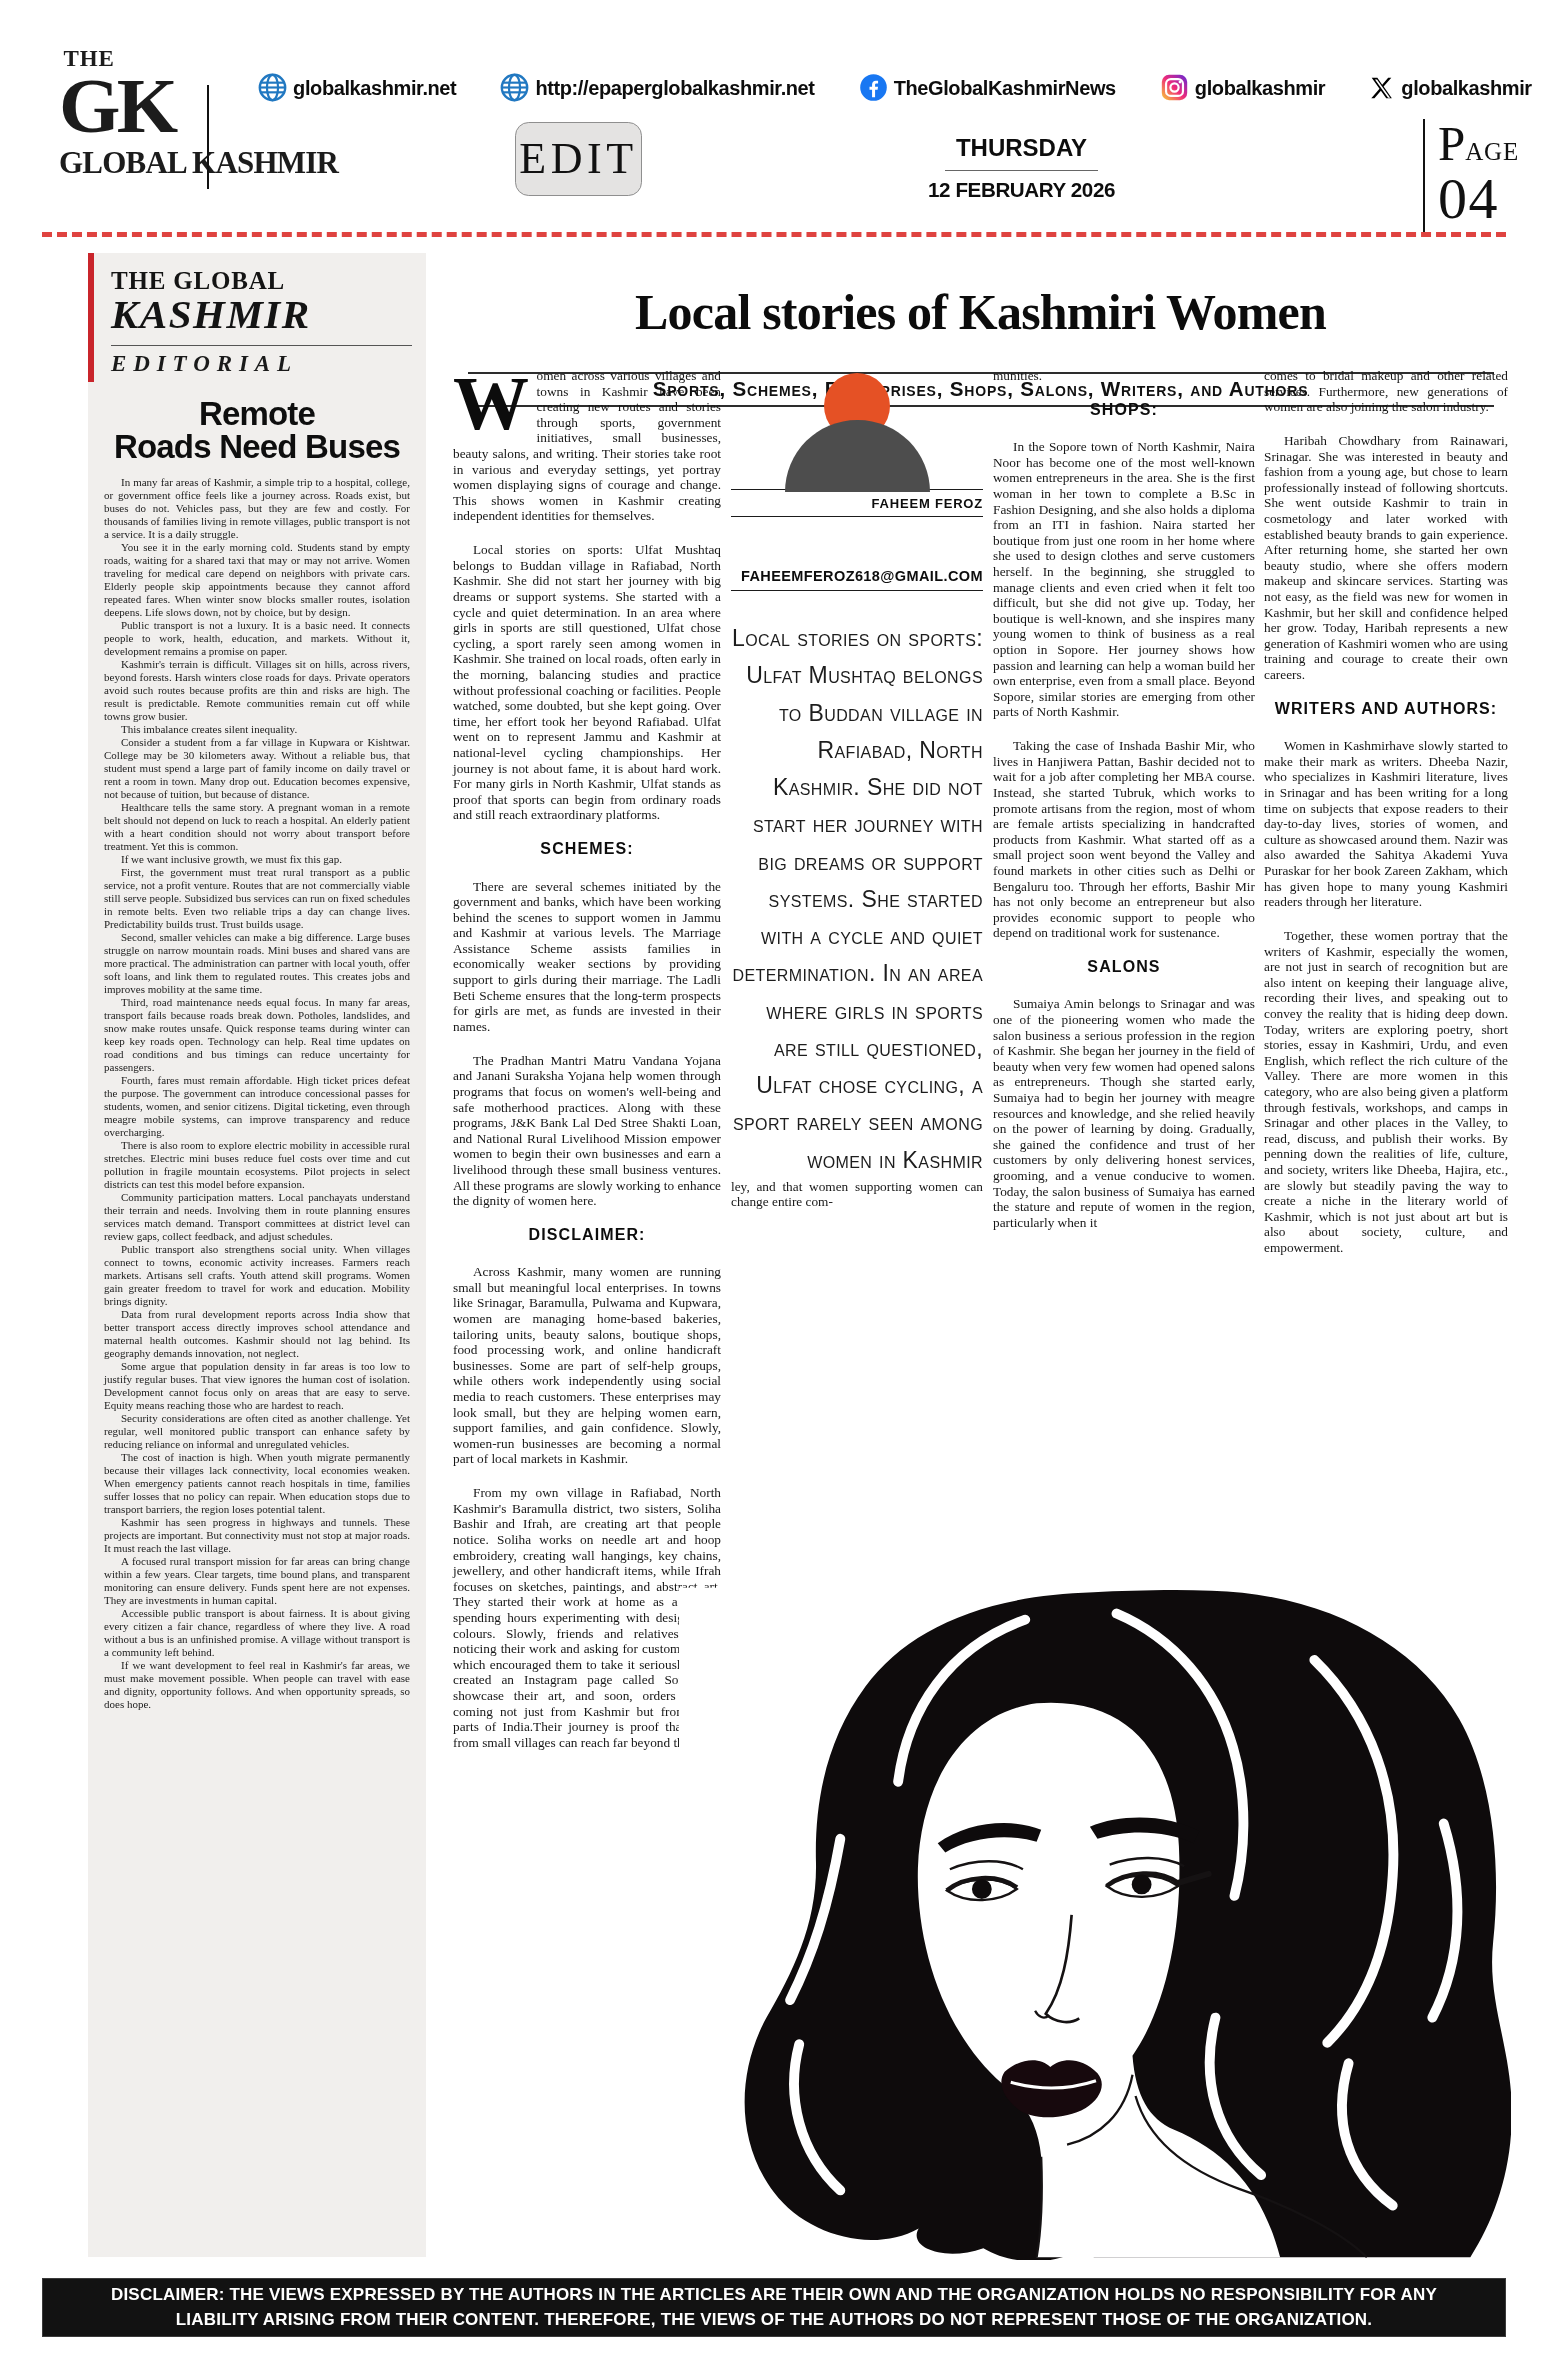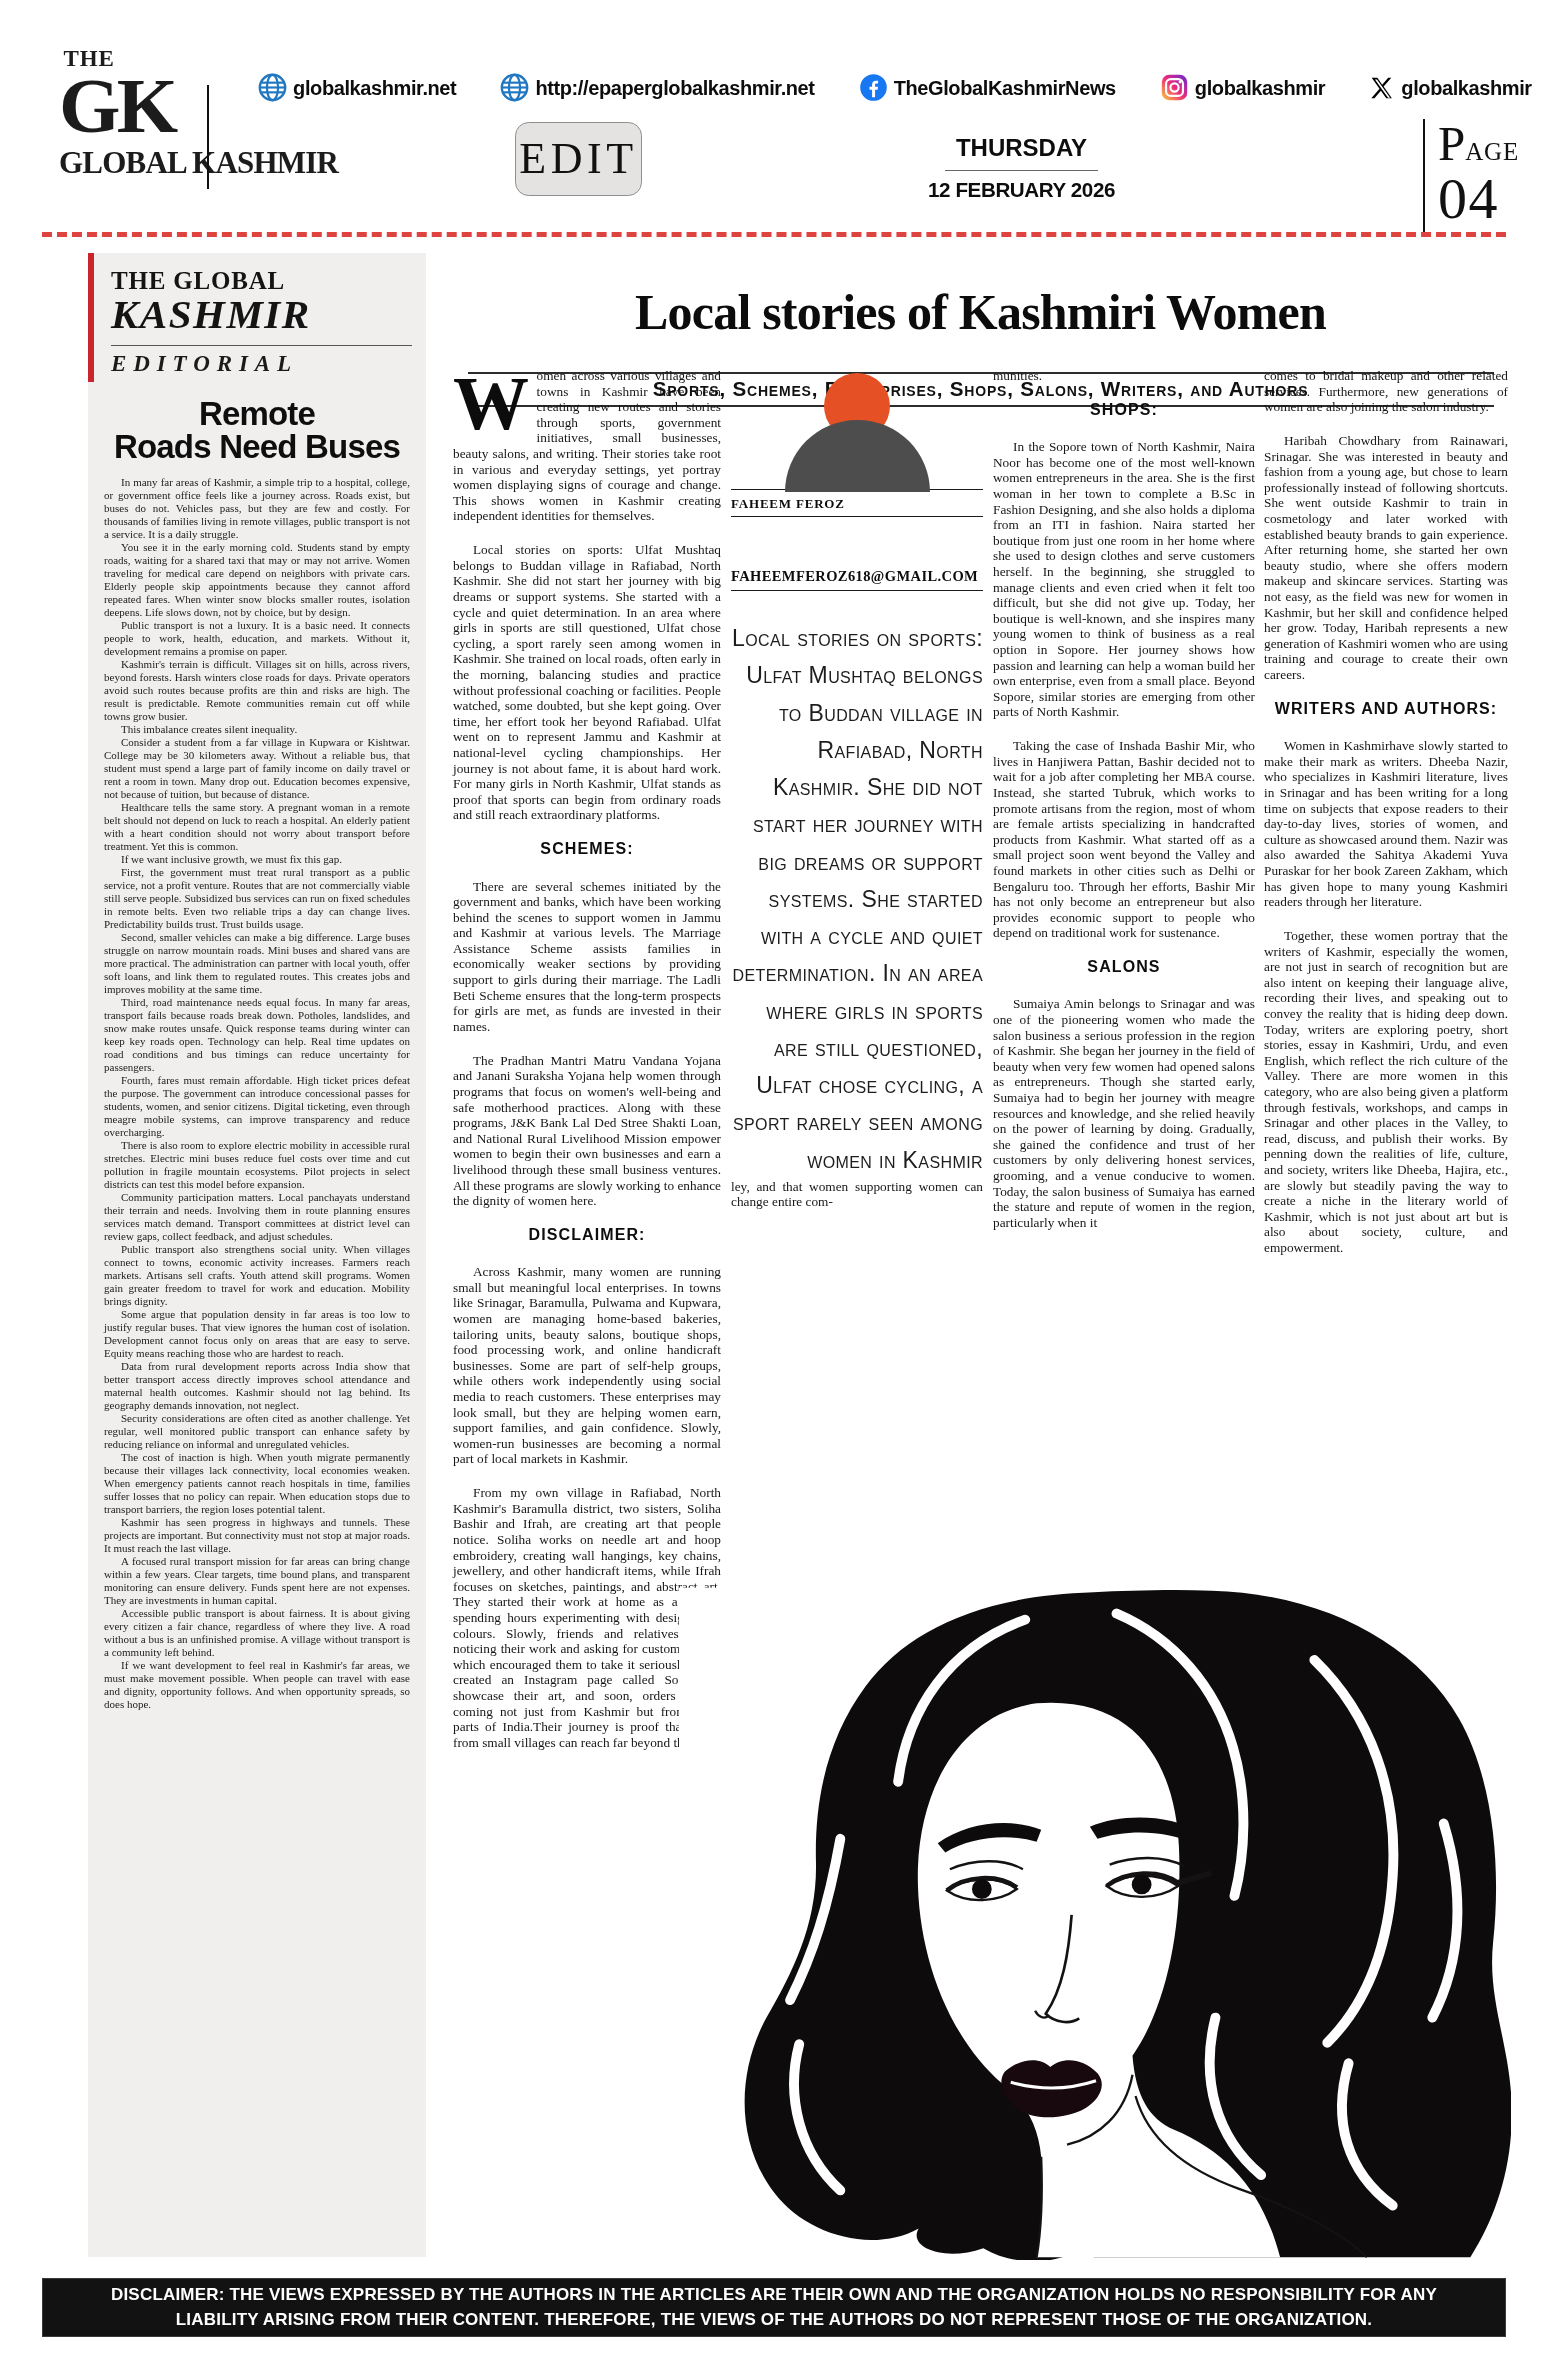--- a/index.html
+++ b/index.html
@@ -51,21 +51,21 @@
   .col-1{left:3px;width:268px;}
   .col-2{left:281px;width:252px;}
   .col-3{left:543px;width:262px;}
   .col-4{left:814px;width:244px;}
   .col p{margin:0 0 18.3px 0;}
   .indent{text-indent:20px;}
   .dropcap{float:left;font:700 76px/0.8 "Liberation Serif",serif;padding:4.6px 7.6px 0 0;color:#0c0c0c;}
   .sec-h{text-align:center;font:700 16px/1 "Liberation Sans",sans-serif;letter-spacing:1.1px;
       color:#0d0d0d;margin:4.6px 0 21.3px 0;}
   
-  .byline{text-align:left;font-family:Liberation Serif, serif;}
+  .byline{text-align:right;font-family:Liberation Sans, sans-serif;}
   .avatar{position:relative;width:152px;height:116px;margin:4.6px auto 0 auto;}
   .avatar-head{position:absolute;left:43px;top:0;width:66px;height:66px;border-radius:50%;background:#e55125;}
   .avatar-body{position:absolute;left:3.8px;top:47px;width:145px;height:72px;background:#4d4d4d;
       border-radius:72px 72px 0 0;}
   .by-rule{border:none;border-top:1.5px solid #1b1b1b;margin:0;}
   .by-name{font-weight:700;font-size:13px;letter-spacing:0.8px;color:#0d0d0d;padding:6.1px 0 4.6px 0;}
   .by-email{font-weight:700;font-size:14.5px;letter-spacing:0.4px;color:#0d0d0d;padding:5.3px 0;margin-top:47px;}
   .pullquote{margin-top:29px;text-align:right;font:400 23px/1.62 "Liberation Sans",sans-serif;
       font-variant:small-caps;letter-spacing:0.4px;color:#1d1d1d;}
   .col2-cont{margin-top:23px;}
@@ -188,22 +188,22 @@
         <p>Consider a student from a far village in Kupwara or Kishtwar. College may be 30 kilometers away. Without a reliable bus, that student must spend a large part of family income on daily travel or rent a room in town. Many drop out. Education becomes expensive, not because of tuition, but because of distance.</p>
         <p>Healthcare tells the same story. A pregnant woman in a remote belt should not depend on luck to reach a hospital. An elderly patient with a heart condition should not worry about transport before treatment. Yet this is common.</p>
         <p>If we want inclusive growth, we must fix this gap.</p>
         <p>First, the government must treat rural transport as a public service, not a profit venture. Routes that are not commercially viable still serve people. Subsidized bus services can run on fixed schedules in remote belts. Even two reliable trips a day can change lives. Predictability builds trust. Trust builds usage.</p>
         <p>Second, smaller vehicles can make a big difference. Large buses struggle on narrow mountain roads. Mini buses and shared vans are more practical. The administration can partner with local youth, offer soft loans, and link them to regulated routes. This creates jobs and improves mobility at the same time.</p>
         <p>Third, road maintenance needs equal focus. In many far areas, transport fails because roads break down. Potholes, landslides, and snow make routes unsafe. Quick response teams during winter can keep key roads open. Technology can help. Real time updates on road conditions and bus timings can reduce uncertainty for passengers.</p>
         <p>Fourth, fares must remain affordable. High ticket prices defeat the purpose. The government can introduce concessional passes for students, women, and senior citizens. Digital ticketing, even through meagre mobile systems, can improve transparency and reduce overcharging.</p>
         <p>There is also room to explore electric mobility in accessible rural stretches. Electric mini buses reduce fuel costs over time and cut pollution in fragile mountain ecosystems. Pilot projects in select districts can test this model before expansion.</p>
         <p>Community participation matters. Local panchayats understand their terrain and needs. Involving them in route planning ensures services match demand. Transport committees at district level can review gaps, collect feedback, and adjust schedules.</p>
         <p>Public transport also strengthens social unity. When villages connect to towns, economic activity increases. Farmers reach markets. Artisans sell crafts. Youth attend skill programs. Women gain greater freedom to travel for work and education. Mobility brings dignity.</p>
+        <p>Data from rural development reports across India show that better transport access directly improves school attendance and maternal health outcomes. Kashmir should not lag behind. Its geography demands innovation, not neglect.</p>
         <p>Some argue that population density in far areas is too low to justify regular buses. That view ignores the human cost of isolation. Development cannot focus only on areas that are easy to serve. Equity means reaching those who are hardest to reach.</p>
-        <p>Data from rural development reports across India show that better transport access directly improves school attendance and maternal health outcomes. Kashmir should not lag behind. Its geography demands innovation, not neglect.</p>
         <p>Security considerations are often cited as another challenge. Yet regular, well monitored public transport can enhance safety by reducing reliance on informal and unregulated vehicles.</p>
         <p>The cost of inaction is high. When youth migrate permanently because their villages lack connectivity, local economies weaken. When emergency patients cannot reach hospitals in time, families suffer losses that no policy can repair. When education stops due to transport barriers, the region loses potential talent.</p>
         <p>Kashmir has seen progress in highways and tunnels. These projects are important. But connectivity must not stop at major roads. It must reach the last village.</p>
         <p>A focused rural transport mission for far areas can bring change within a few years. Clear targets, time bound plans, and transparent monitoring can ensure delivery. Funds spent here are not expenses. They are investments in human capital.</p>
         <p>Accessible public transport is about fairness. It is about giving every citizen a fair chance, regardless of where they live. A road without a bus is an unfinished promise. A village without transport is a community left behind.</p>
         <p>If we want development to feel real in Kashmir's far areas, we must make movement possible. When people can travel with ease and dignity, opportunity follows. And when opportunity spreads, so does hope.</p>
       </div>
   </aside>
 
   <section class="main">

